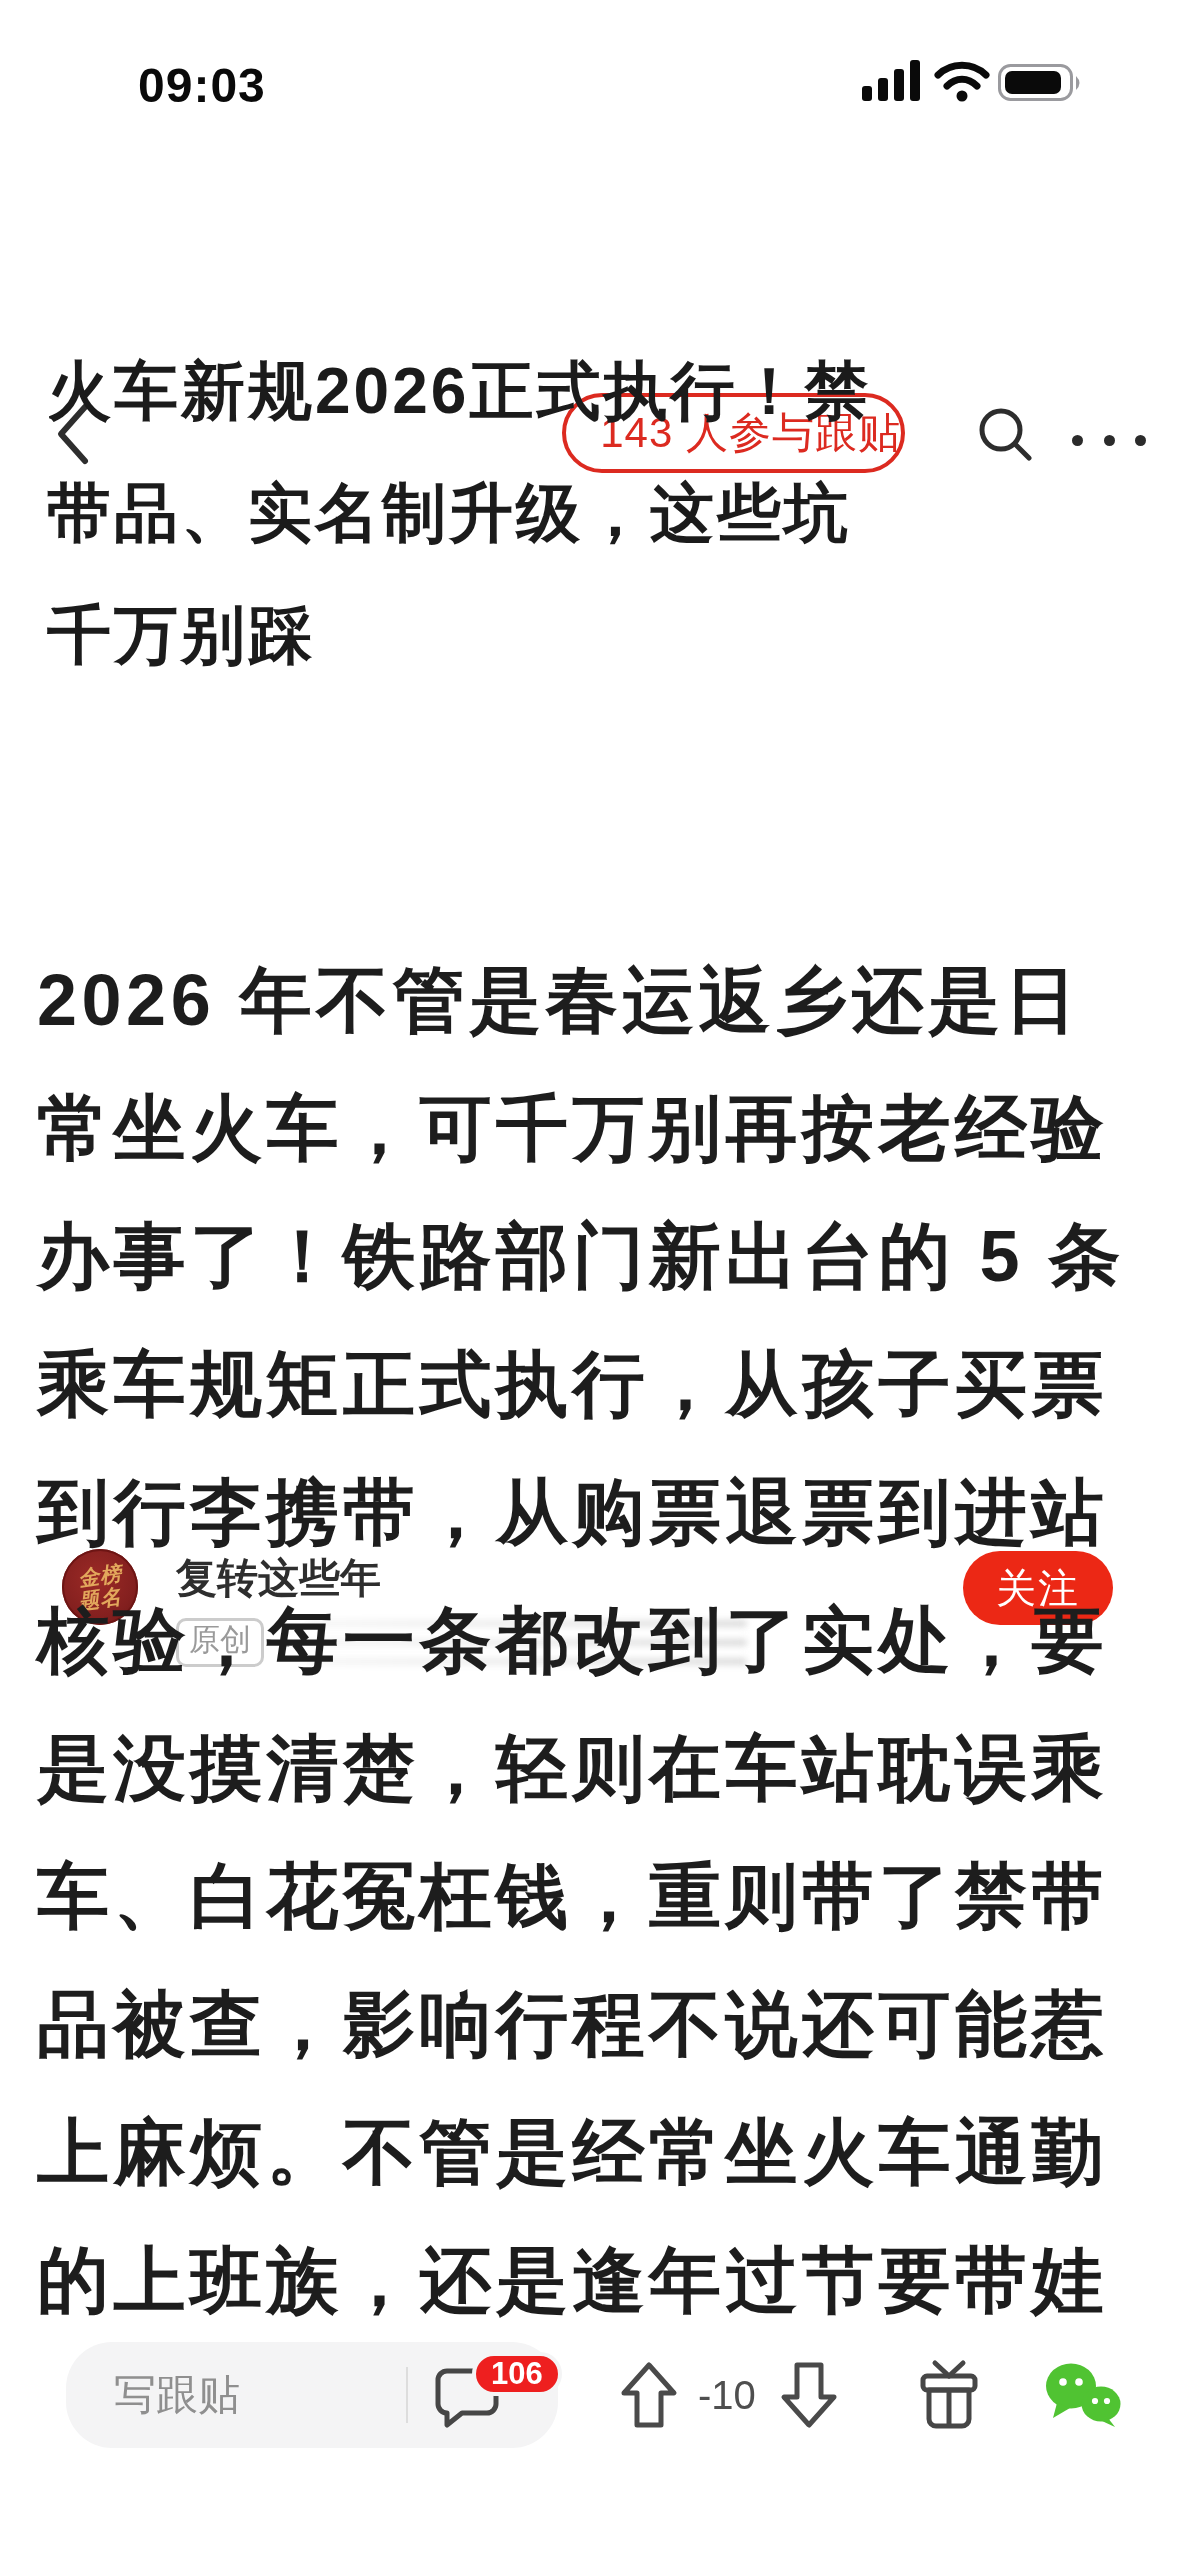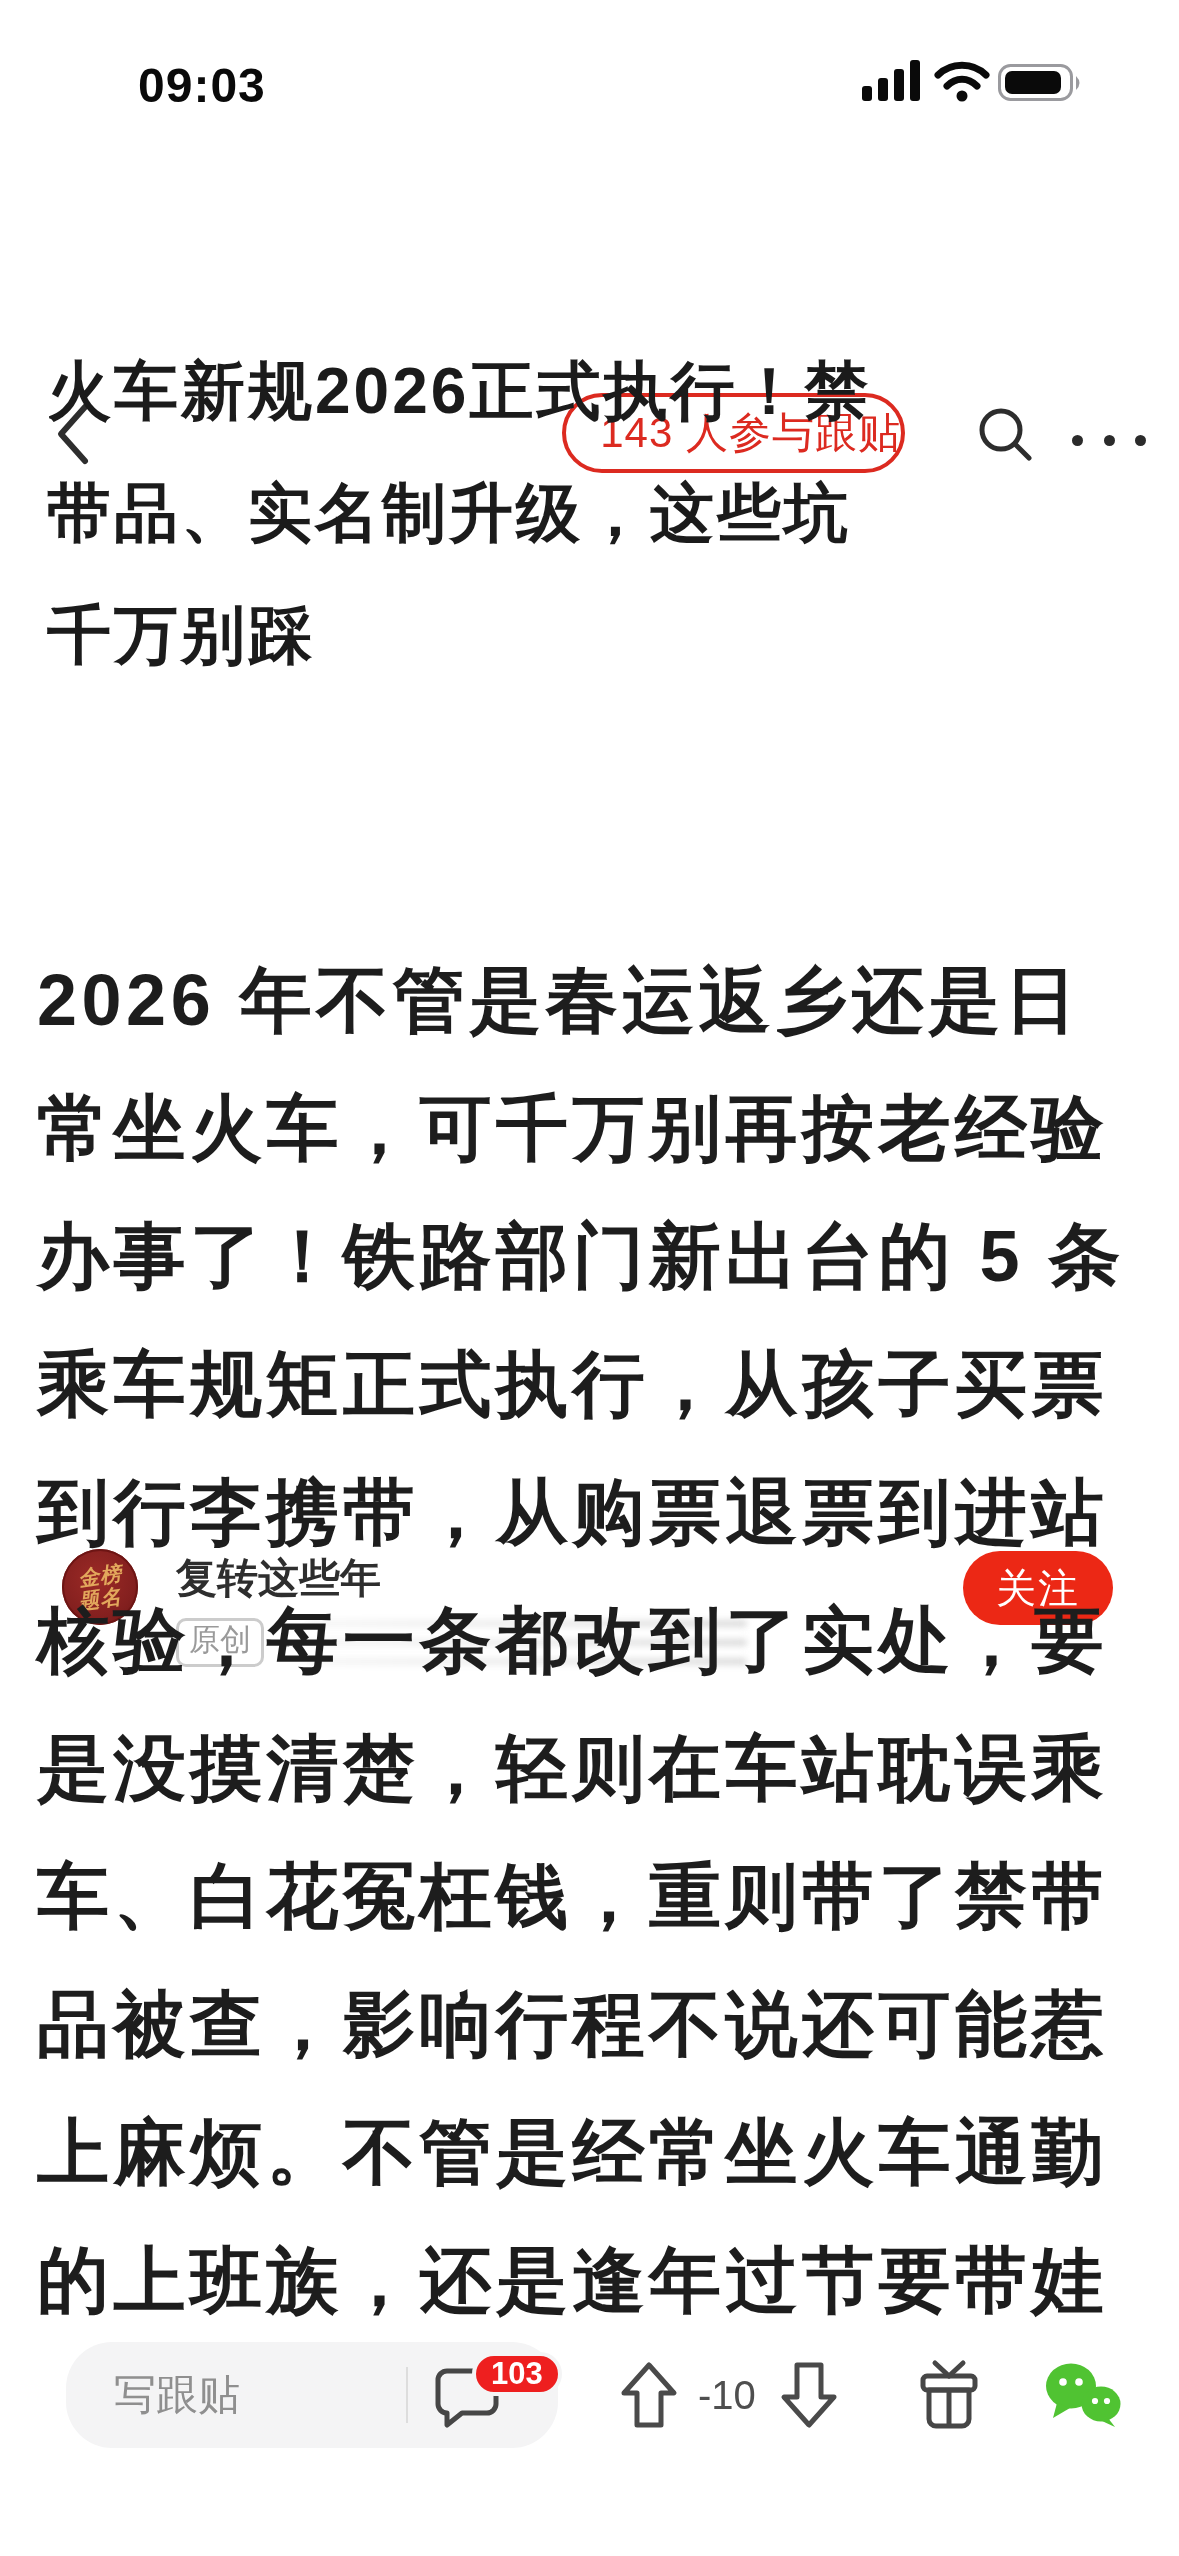--- a/index.html
+++ b/index.html
@@ -164,21 +164,21 @@
 的上班族，还是逢年过节要带娃</div>
 
 <div class="toolbar">
   <div class="composer">
     <input type="text" value="" placeholder="写跟贴" style="">
     <span class="vdiv"></span>
     <div class="bubble-wrap">
       <svg class="bubble-svg" width="66" height="64" viewBox="0 0 66 64">
         <path d="M13 5 H53 a9 9 0 0 1 9 9 V38 a9 9 0 0 1 -9 9 H28 L13 59 V47 a9 9 0 0 1 -9 -9 V14 a9 9 0 0 1 9 -9 Z" fill="none" stroke="#464646" stroke-width="5" stroke-linejoin="round"></path>
       </svg>
-      <span class="count-badge">103</span>
+      <span class="count-badge">106</span>
     </div>
   </div>
 
   <div class="act up-act">
     <svg width="58" height="70" viewBox="0 0 58 70">
       <path d="M29 5 L54 33 H41 V65 H17 V33 H4 Z" fill="none" stroke="#4a4a4a" stroke-width="5" stroke-linejoin="round"></path>
     </svg>
   </div>
   <div class="score">-10</div>
   <div class="act down-act">

